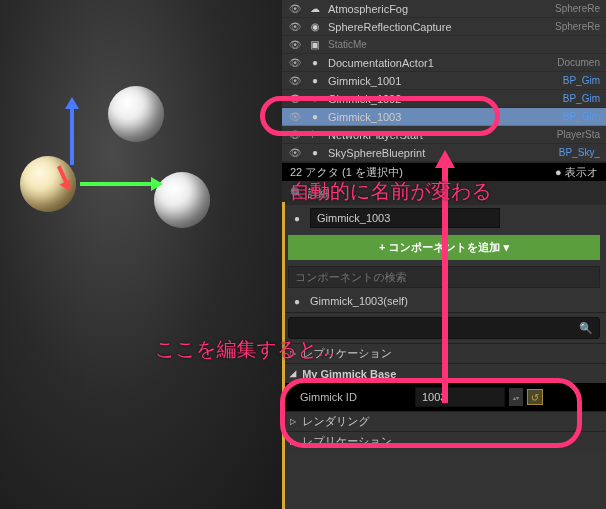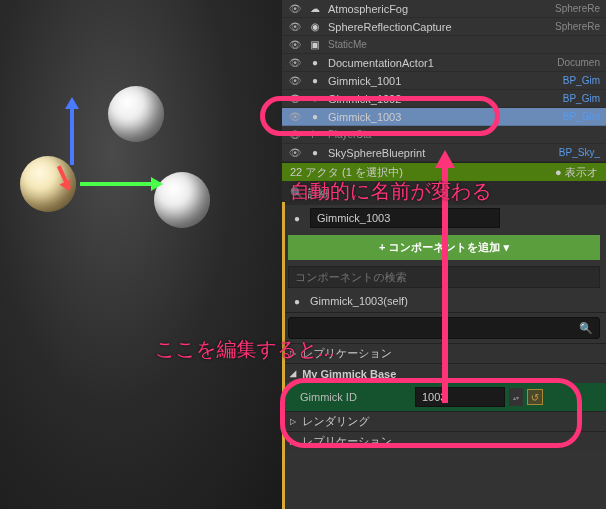--- a/index.html
+++ b/index.html
@@ -18,37 +18,37 @@
 .arrow-y:before{content:'';position:absolute;bottom:-8px;left:-5px;border:6px solid transparent;border-top:10px solid #ff4a4a}
 .panel{position:absolute;left:282px;top:0;width:324px;height:509px;background:#333}
 .outliner{background:#333;border-bottom:1px solid #222}
 .row{display:flex;align-items:center;height:18px;padding:0 6px;gap:6px;border-bottom:1px solid rgba(0,0,0,0.15)}
 .row.sel{background:#6a8ab8}
 .eye{width:14px;height:14px;display:flex;align-items:center;justify-content:center;color:#aaa;font-size:10px}
 .icon{width:14px;height:14px;display:flex;align-items:center;justify-content:center;font-size:10px}
 .label{flex:1;white-space:nowrap;overflow:hidden}
 .type{color:#888;font-size:10px;white-space:nowrap}
 .type.link{color:#5a9ae8}
-.status{height:18px;background:#4d7c0f;padding:2px 8px;display:flex;justify-content:space-between;align-items:center;font-size:10px;color:#888}
+.status{height:18px;background:#000000;padding:2px 8px;display:flex;justify-content:space-between;align-items:center;font-size:10px;color:#888}
 .search{height:24px;background:#2a2a2a;display:flex;align-items:center;padding:0 8px;gap:4px}
 .namebox{display:flex;align-items:center;height:26px;padding:4px 8px;gap:6px;background:#333}
 .namebox input{background:#1a1a1a;border:1px solid #111;color:#ccc;padding:3px 6px;width:190px;outline:none}
 .btns{display:flex;gap:8px;padding:4px 6px;background:#333}
 .btn{padding:5px 10px;border:none;color:#fff;font-weight:bold;font-size:11px;cursor:pointer}
 .btn.add{background:#5a9e3e;flex:1}
 .btn.bp{background:#3a6aaa;flex:1}
 .compsearch{height:22px;margin:2px 6px;background:#2a2a2a;border:1px solid #222;display:flex;align-items:center;padding:0 6px}
 .compsearch input{flex:1;background:transparent;border:none;color:#888;outline:none;}
 .comptree{padding:4px 8px;display:flex;align-items:center;gap:6px;background:#333}
 .details{background:#333;border-top:1px solid #222}
 .dsearch{height:22px;margin:4px 6px;background:#1a1a1a;border:1px solid #111;border-radius:3px;display:flex;align-items:center;padding:0 6px;justify-content:flex-end}
 .cat{height:20px;display:flex;align-items:center;padding:0 8px;background:#323232;border-top:1px solid #222;gap:6px;cursor:pointer}
 .cat .tri{font-size:8px}
 .cat.bold{font-weight:bold;color:#ddd}
-.proprow{display:flex;align-items:center;height:28px;padding:0 18px;gap:10px;background:#14532d}
+.proprow{display:flex;align-items:center;height:28px;padding:0 18px;gap:10px;background:#000000}
 .propname{width:105px;color:#bbb}
 .propval{display:flex;align-items:center;gap:4px}
 .propval input{background:#1a1a1a;border:1px solid #111;color:#ccc;padding:3px 6px;width:90px;outline:none}
 .spinner{width:14px;height:18px;background:#333;display:flex;flex-direction:column;font-size:6px;color:#888;justify-content:center;align-items:center}
 .reset{width:16px;height:16px;background:#4a4a2a;border:1px solid #aa8833;display:flex;align-items:center;justify-content:center;font-size:10px;color:#cc9944}
 .annot{position:absolute;pointer-events:none;font-size:20px;font-weight:normal;color:#ff3377;text-shadow:0 0 3px rgba(0,0,0,0.8);z-index:10}
 .annot-arrow{position:absolute;left:438px;top:140px;width:12px;height:260px;z-index:9;pointer-events:none}
 .annot-arrow .shaft{position:absolute;left:4px;top:18px;width:6px;height:245px;background:#ff3377}
 .annot-arrow .head{position:absolute;top:0;left:-3px;border:10px solid transparent;border-bottom:18px solid #ff3377}
 .highlight{position:absolute;border:5px solid #ff3377;border-radius:24px;z-index:8;pointer-events:none}
@@ -109,20 +109,21 @@
       </div>
       <div class="row sel">
         <span class="eye">👁</span>
         <span class="icon">●</span>
         <span class="label">Gimmick_1003</span>
         <span class="type link">BP_Gim</span>
       </div>
       <div class="row">
         <span class="eye">👁</span>
         <span class="icon">⚐</span>
+        <span class="label">NetworkPlayerStart</span>
         <span class="type">PlayerSta</span>
       </div>
       <div class="row">
         <span class="eye">👁</span>
         <span class="icon">●</span>
         <span class="label">SkySphereBlueprint</span>
         <span class="type link">BP_Sky_</span>
       </div>
     </div>
   <div class="status">

